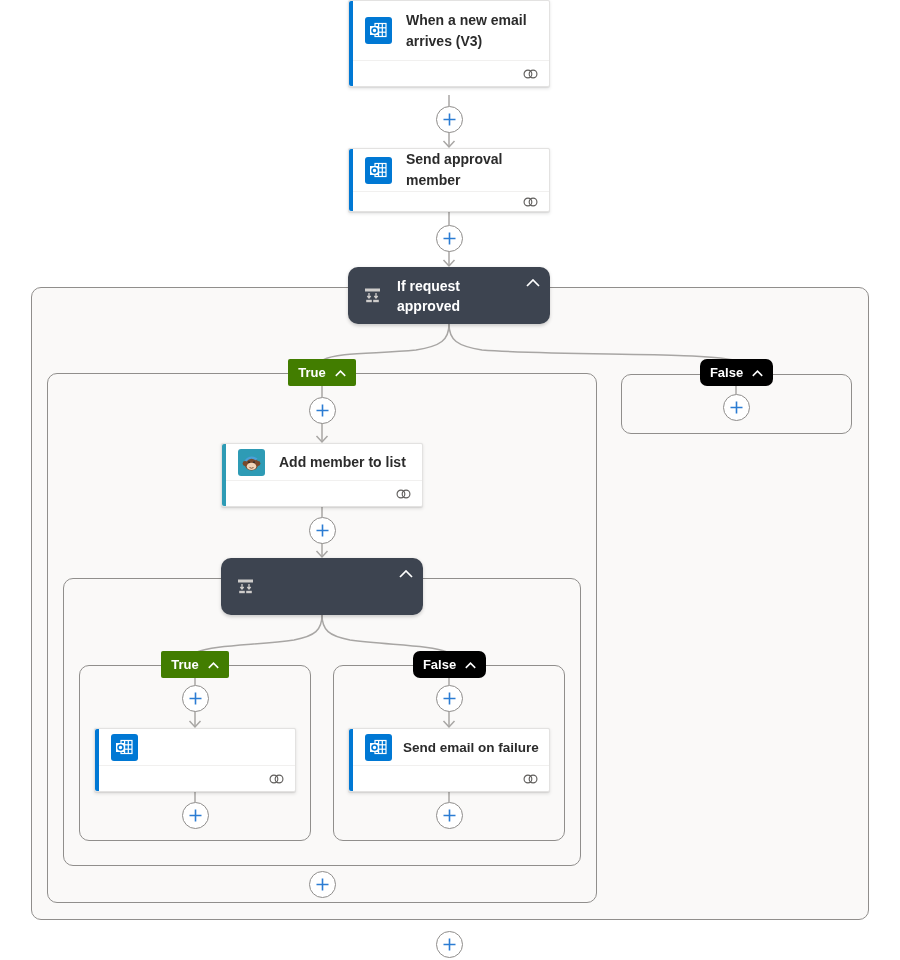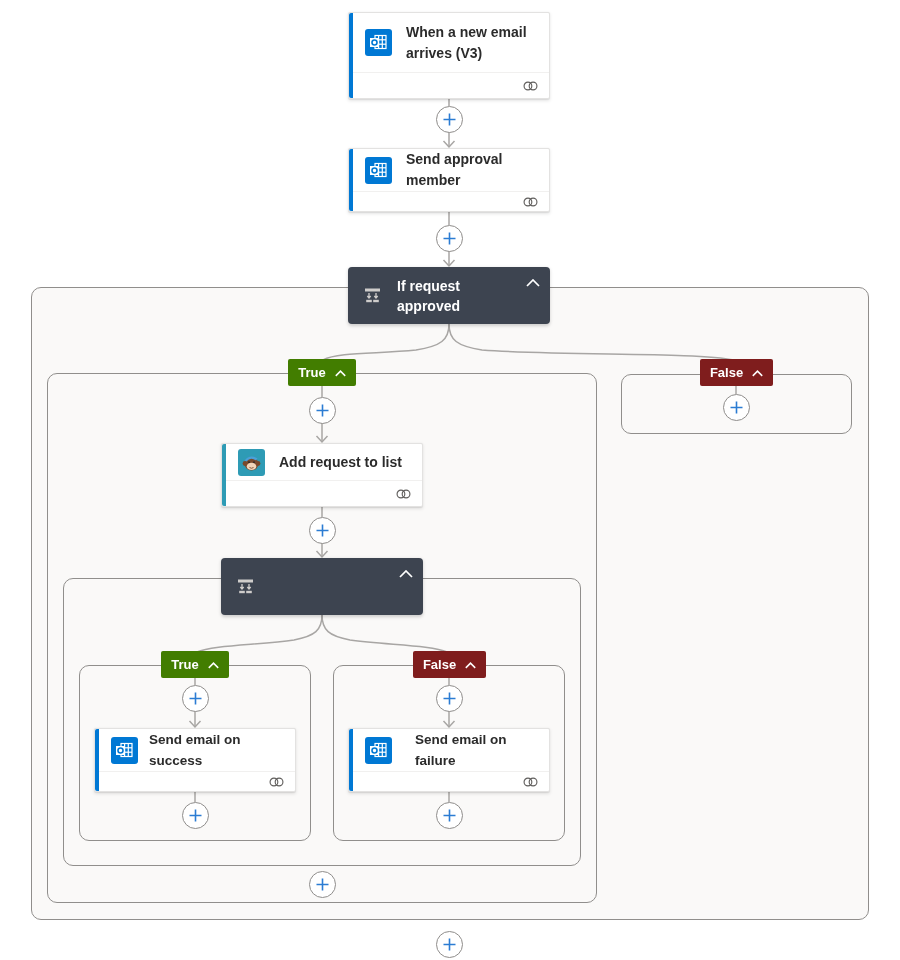--- a/index.html
+++ b/index.html
@@ -30,35 +30,35 @@
   .card-title-row { flex:1; display:flex; align-items:center; gap:14px; padding:0 10px 0 12px; }
   .app-icon { width:27px; height:27px; flex:0 0 27px; display:block; }
   .card-title { font-size:14px; font-weight:700; color:#2b2b2b; line-height:21px; }
   .card-footer { height:26px; border-top:1px solid #f1f0ef; display:flex;
     align-items:center; justify-content:flex-end; padding-right:10px; }
   .link-icon { display:flex; }
 
   
   .cond-card {
     position:absolute; width:202px; height:57px; background:#3d4450; z-index:6;
-    border-radius:4px; display:flex; align-items:center; padding:0 10px 0 14px;
+    border-radius:10px; display:flex; align-items:center; padding:0 10px 0 14px;
     box-shadow:0 1.6px 3.6px rgba(0,0,0,.18); cursor:pointer;
   }
   .cond-icon { width:21px; height:21px; flex:0 0 21px; margin-right:14px; }
   .cond-title { font-size:14px; font-weight:700; color:#ffffff; line-height:20px; width:122px; }
   .cond-chev { margin-left:auto; align-self:flex-start; margin-top:12px; display:flex; cursor:pointer; }
 
   
   .badge {
     position:absolute; height:27px; z-index:7; border-radius:2px; color:#fff;
     display:flex; align-items:center; justify-content:center; gap:9px;
     font-size:13px; font-weight:700; cursor:pointer; padding:0 9px;
   }
   .badge.green { background:#427d00;justify-content:center; }
-  .badge.red   { background:#7f1d1d; }
+  .badge.red   { background:#000000;border-radius:7px; }
   .badge .chev { display:flex; margin-top:1px; }
 
   
   .plus {
     position:absolute; width:27px; height:27px; border-radius:50%; z-index:7;
     background:#ffffff; border:1px solid #8f8d8b; display:flex;
     align-items:center; justify-content:center; cursor:pointer;
   }
 </style>
 </head>
@@ -94,21 +94,21 @@
     <path d="M195,678 V685"></path>
     <path d="M195,711 V727"></path>
       <path d="M189.5,721 L195,727 L200.5,721"></path>
     <path d="M195,792 V802"></path>
     <path d="M449,678 V685"></path>
     <path d="M449,711 V727"></path>
       <path d="M443.5,721 L449,727 L454.5,721"></path>
     <path d="M449,792 V802"></path>
   </svg>
 
-  <div class="card" style="left:348px;top:12px;height:87px">
+  <div class="card" style="left:348px;top:0;height:87px">
     <div class="accent" style="background:#0078d4"></div>
     <div class="card-main">
       <div class="card-title-row">
         <svg class="app-icon" viewBox="0 0 27 27">
           <rect width="27" height="27" rx="3" fill="#0078d4"></rect>
           <g stroke="#fff" stroke-width="1.2" fill="none">
             <rect x="10" y="6.5" width="11" height="13"></rect>
             <line x1="10" y1="10.8" x2="21" y2="10.8"></line>
               <line x1="10" y1="15.2" x2="21" y2="15.2"></line>
             <line x1="13.6" y1="6.5" x2="13.6" y2="19.5"></line>
@@ -199,21 +199,21 @@
           <rect width="27" height="27" rx="3" fill="#2e9bb5"></rect>
           <circle cx="7" cy="14.5" r="2.4" fill="#7a4a2b"></circle>
             <circle cx="20" cy="14.5" r="2.4" fill="#7a4a2b"></circle>
           <ellipse cx="13.5" cy="14.8" rx="7" ry="6.6" fill="#7a4a2b"></ellipse>
           <ellipse cx="13.5" cy="17.4" rx="4.8" ry="3.6" fill="#f0d5b8"></ellipse>
           <path d="M6.5 11.5 Q12 4.5 19.5 9.5 L18 11.5 Q12.5 7.5 8.5 12.5 Z" fill="#4aa0d8"></path>
           <circle cx="11" cy="13.2" r="0.9" fill="#2b2b2b"></circle>
             <circle cx="16" cy="13.2" r="0.9" fill="#2b2b2b"></circle>
           <path d="M11.5 18.5 Q13.5 20 15.5 18.5" stroke="#7a4a2b" stroke-width="0.9" fill="none"></path>
         </svg>
-        <span class="card-title">Add request to list</span>
+        <span class="card-title">Add member to list</span>
       </div>
       <div class="card-footer">
         <svg class="link-icon" width="17" height="12" viewBox="0 0 18 12">
           <circle cx="6.3" cy="6" r="4.1" stroke="#605e5c" stroke-width="1.2" fill="none"></circle>
           <circle cx="11.7" cy="6" r="4.1" stroke="#605e5c" stroke-width="1.2" fill="none"></circle>
         </svg>
       </div>
     </div>
   </div>
 
@@ -261,35 +261,34 @@
           <g stroke="#fff" stroke-width="1.2" fill="none">
             <rect x="10" y="6.5" width="11" height="13"></rect>
             <line x1="10" y1="10.8" x2="21" y2="10.8"></line>
               <line x1="10" y1="15.2" x2="21" y2="15.2"></line>
             <line x1="13.6" y1="6.5" x2="13.6" y2="19.5"></line>
               <line x1="17.3" y1="6.5" x2="17.3" y2="19.5"></line>
           </g>
           <rect x="5" y="9" width="9" height="9" fill="#fff"></rect>
           <circle cx="9.5" cy="13.5" r="2.5" fill="none" stroke="#0078d4" stroke-width="1.6"></circle>
         </svg>
-        <span class="card-title" style="font-size:13.5px">Send email on success</span>
       </div>
       <div class="card-footer">
         <svg class="link-icon" width="17" height="12" viewBox="0 0 18 12">
           <circle cx="6.3" cy="6" r="4.1" stroke="#605e5c" stroke-width="1.2" fill="none"></circle>
           <circle cx="11.7" cy="6" r="4.1" stroke="#605e5c" stroke-width="1.2" fill="none"></circle>
         </svg>
       </div>
     </div>
   </div>
 
   <div class="card" style="left:348px;top:728px;height:64px">
     <div class="accent" style="background:#0078d4"></div>
     <div class="card-main">
-      <div class="card-title-row" style="gap:23px">
+      <div class="card-title-row" style="gap:11px">
         <svg class="app-icon" viewBox="0 0 27 27">
           <rect width="27" height="27" rx="3" fill="#0078d4"></rect>
           <g stroke="#fff" stroke-width="1.2" fill="none">
             <rect x="10" y="6.5" width="11" height="13"></rect>
             <line x1="10" y1="10.8" x2="21" y2="10.8"></line>
               <line x1="10" y1="15.2" x2="21" y2="15.2"></line>
             <line x1="13.6" y1="6.5" x2="13.6" y2="19.5"></line>
               <line x1="17.3" y1="6.5" x2="17.3" y2="19.5"></line>
           </g>
           <rect x="5" y="9" width="9" height="9" fill="#fff"></rect>

